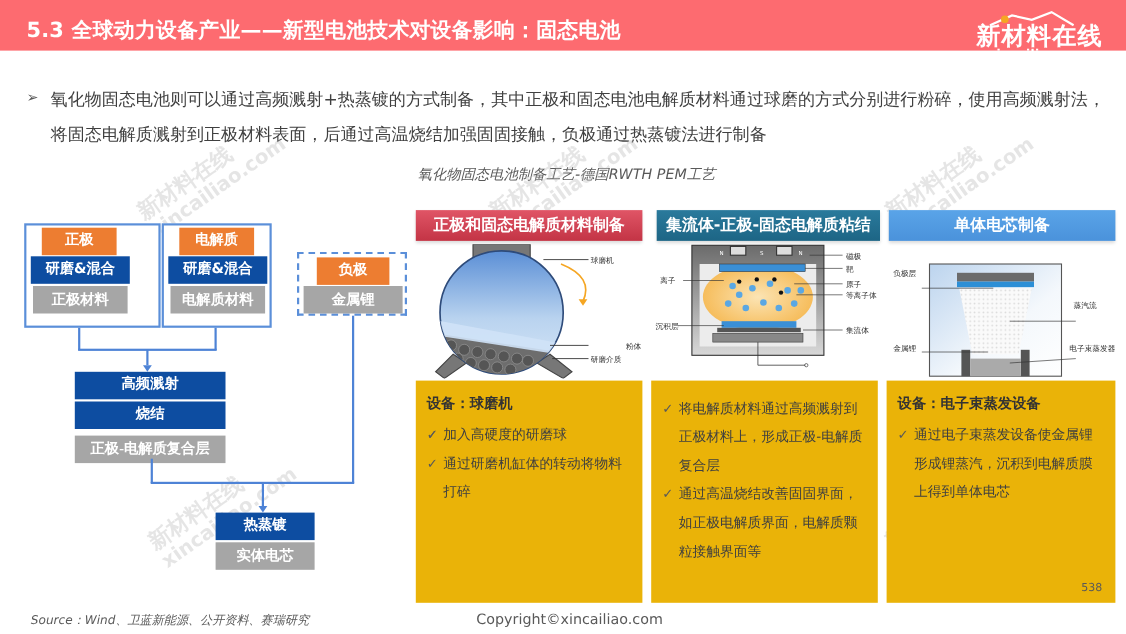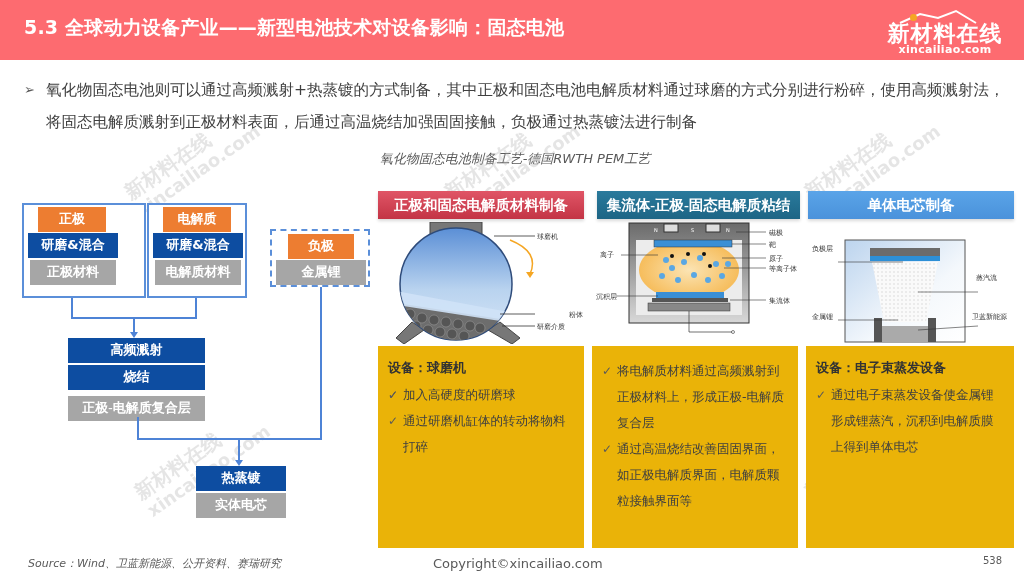--- a/index.html
+++ b/index.html
@@ -1,19 +1,19 @@
 <!DOCTYPE html>
 <html><head>
 <meta charset="utf-8">
 <style>
   * { box-sizing: border-box; margin: 0; padding: 0; }
   html, body { width: 1024px; height: 576px; overflow: hidden; background: #ffffff; }
   body { font-family: "DejaVu Sans", "Liberation Sans", sans-serif; position: relative; color: #404040; }
 
-  .header { position: absolute; left: 0; top: 0; width: 1024px; height: 60px; background: #fd6b70; }
+  .header { position: absolute; left: 0; top: 0; width: 1024px; height: 46px; background: #fd6b70; }
   .header-title { position: absolute; left: 24px; top: 15px; font-size: 19px; font-weight: bold; color: #ffffff; letter-spacing: 0.2px; }
   .logo { position: absolute; right: 14px; top: 6px; width: 130px; height: 48px; color: #fff; text-align: center; }
   .logo-roof { position: absolute; left: 18px; top: 3px; width: 80px; height: 16px; }
   .logo-dot { position: absolute; left: 30px; top: 8px; width: 7px; height: 7px; border-radius: 50%; background: #f5a623; }
   .logo-cn { position: absolute; left: 0; top: 16px; width: 130px; font-size: 22px; font-weight: bold; letter-spacing: 1px; line-height: 24px; }
   .logo-en { position: absolute; left: 0; top: 38px; width: 130px; font-size: 11px; font-weight: bold; line-height: 12px; letter-spacing: 0.3px; }
 
   .bullet { position: absolute; left: 24px; top: 74px; width: 990px; font-size: 15.5px; line-height: 32px; color: #404040; }
   .bullet-arrow { position: absolute; left: 0; top: 0; font-size: 13px; color: #595959; }
   .bullet-text { display: block; padding-left: 22px; }
@@ -26,33 +26,33 @@
   .box { position: absolute; color: #fff; font-weight: bold; font-size: 13px; text-align: center; line-height: 24px; height: 25px; }
   .box.orange { background: #ed7d31; }
   .box.blue { background: #0d4da1; }
   .box.gray { background: #a6a6a6; font-family: Liberation Serif, serif; }
   .line { position: absolute; background: #4e83d6; }
   .arrow-head { position: absolute; width: 0; height: 0; border-left: 4px solid transparent; border-right: 4px solid transparent; border-top: 6px solid #4e83d6; }
 
   
   .panel-header { position: absolute; height: 28px; color: #fff; font-size: 14.5px; font-weight: bold; text-align: center; line-height: 28px; box-shadow: 0 2px 3px rgba(0,0,0,0.15); }
   .ph-red { background: linear-gradient(180deg, #e05566 0%, #c33445 100%); }
-  .ph-teal { background: linear-gradient(180deg, #2a7a9c 0%, #1d6585 100%); font-family: Liberation Serif, serif; }
+  .ph-teal { background: linear-gradient(180deg, #2a7a9c 0%, #1d6585 100%); }
   .ph-lightblue { background: linear-gradient(180deg, #5aa4e8 0%, #4a92db 100%); }
   .panel-img { position: absolute; }
   .panel-body { position: absolute; background: #eab308; padding: 12px 10px 0 10px; }
   .pb-title { font-size: 13px; font-weight: bold; color: #333; line-height: 20px; margin-bottom: 4px; }
   .pb-item { font-size: 12.5px; color: #404040; line-height: 26px; position: relative; padding-left: 15px; }
   .pb-check { position: absolute; left: 0; top: 0; font-size: 12px; color: #595959; }
 
   .small-label { position: absolute; font-size: 7px; color: #333; white-space: nowrap; }
 
   .footer-source { position: absolute; left: 28px; top: 556px; font-size: 11px; font-style: italic; color: #595959; }
   .footer-copy { position: absolute; left: 433px; top: 556px; font-size: 13px; color: #595959; }
-  .footer-page { position: absolute; right: 22px; top: 555px; font-size: 10px; color: #595959; }
+  .footer-page { position: absolute; right: 22px; top: 529px; font-size: 10px; color: #595959; }
 
   .watermark { position: absolute; color: rgba(180,180,180,0.35); font-size: 20px; font-weight: bold; transform: rotate(-35deg); white-space: nowrap; line-height: 22px; pointer-events: none; }
   .watermark span { display: block; font-size: 18px; }
 </style>
 </head>
 <body>
 
 <div class="header">
   <div class="header-title">5.3 全球动力设备产业——新型电池技术对设备影响：固态电池</div>
   <div class="logo">
@@ -277,21 +277,21 @@
     <rect x="120" y="96" width="8" height="24" fill="#555"></rect>
     <rect x="74" y="104" width="46" height="16" fill="#aaa"></rect>
     <line x1="30" y1="40" x2="95" y2="40" stroke="#333" stroke-width="0.6"></line>
     <line x1="110" y1="70" x2="170" y2="70" stroke="#333" stroke-width="0.6"></line>
     <line x1="30" y1="98" x2="90" y2="98" stroke="#333" stroke-width="0.6"></line>
     <line x1="110" y1="108" x2="170" y2="104" stroke="#333" stroke-width="0.6"></line>
   </svg>
   <div class="small-label" style="left:812px; top:244px;">负极层</div>
   <div class="small-label" style="left:976px; top:273px;">蒸汽流</div>
   <div class="small-label" style="left:812px; top:312px;">金属锂</div>
-  <div class="small-label" style="left:972px; top:312px;">卫蓝新能源</div>
+  <div class="small-label" style="left:972px; top:312px;">电子束蒸发器</div>
 
   <div class="panel-body" style="left:806px; top:346px; width:208px; height:202px;">
     <div class="pb-title">设备：电子束蒸发设备</div>
     <div class="pb-item"><span class="pb-check">✓</span><span>通过电子束蒸发设备使金属锂形成锂蒸汽，沉积到电解质膜上得到单体电芯</span></div>
   </div>
 </div>
 
 <div class="footer-source">Source：Wind、卫蓝新能源、公开资料、赛瑞研究</div>
 <div class="footer-copy">Copyright©xincailiao.com</div>
 <div class="footer-page">538</div>

